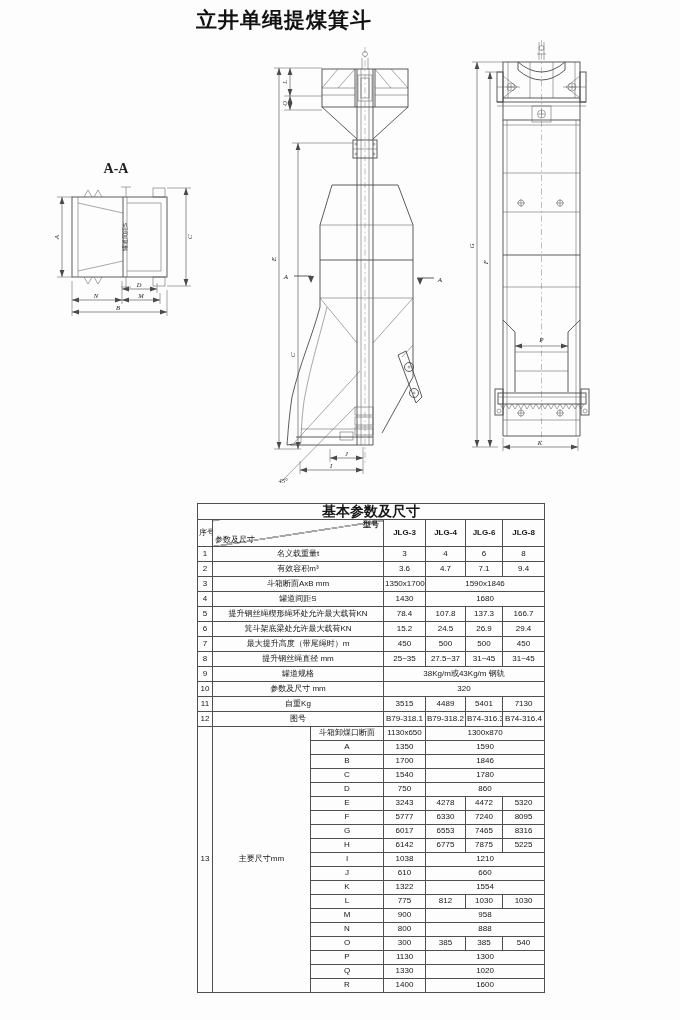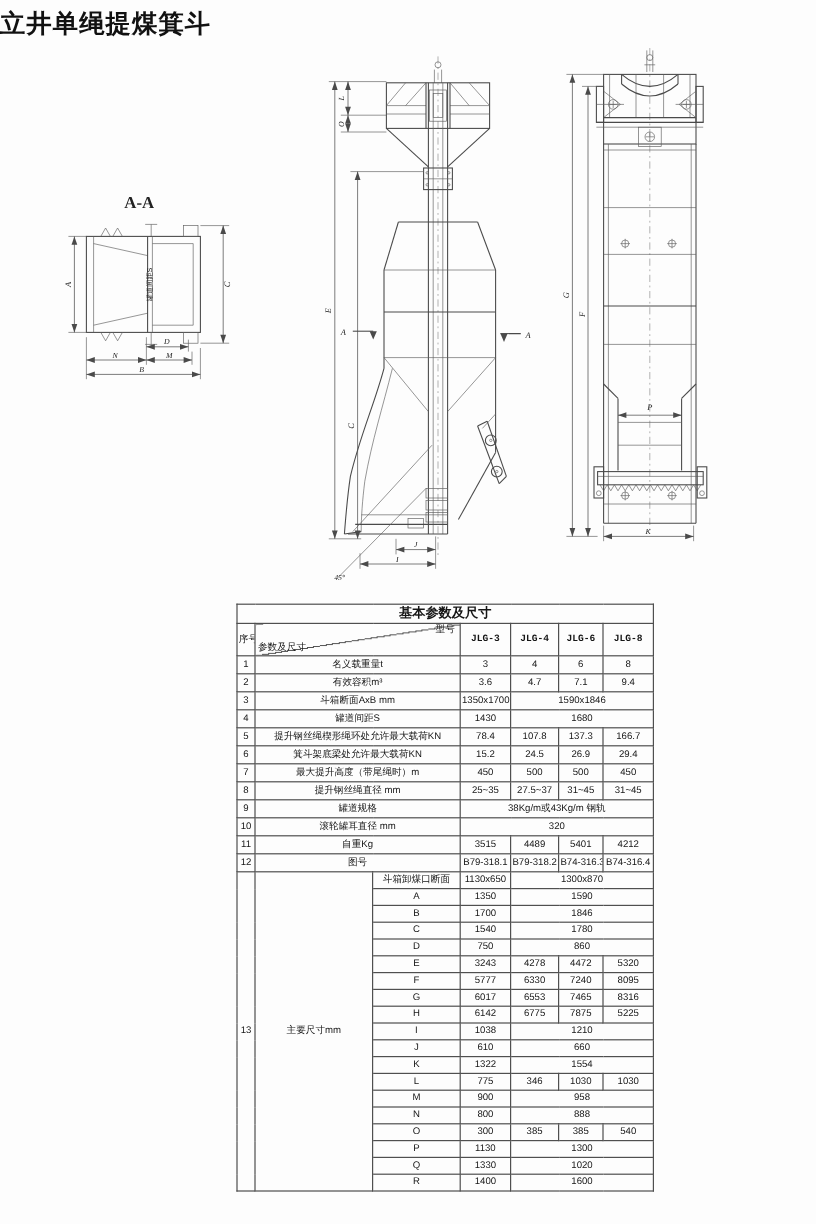--- a/index.html
+++ b/index.html
@@ -1,21 +1,21 @@
 <!DOCTYPE html>
 <html><head>
 <meta charset="utf-8">
 <style>
   html,body{margin:0;padding:0;}
   body{
     width:680px;height:1020px;position:relative;background:#fdfdfd;
     font-family:"Liberation Sans",sans-serif;color:#1a1a1a;overflow:hidden;
   }
   .page-title{
-    position:absolute;top:6px;left:0;width:568px;
+    position:absolute;top:6px;left:0;width:568px;text-align:center;
     font-size:21px;font-weight:bold;letter-spacing:1px;color:#111;
   }
   .drawing{position:absolute;}
   
   .ln{stroke:#4a4a4a;stroke-width:0.9;fill:none;}
   .tn{stroke:#606060;stroke-width:0.55;fill:none;}
   .dim{stroke:#4a4a4a;stroke-width:0.6;fill:none;}
   .dsh{stroke:#808080;stroke-width:0.5;fill:none;stroke-dasharray:6 3 1.5 3;}
   svg text{fill:#222;font-family:"Liberation Serif",serif;}
   .dt{font-size:7px;font-style:italic;}
@@ -29,28 +29,28 @@
     font-size:8px;color:#161616;
   }
   .spec-table td{
     border:1px solid #4f4f4f;padding:0 1px;text-align:center;
     vertical-align:middle;line-height:1.05;overflow:hidden;white-space:nowrap;
   }
   .spec-table tr.trow{height:15px;}
   .spec-table tr.srow{height:14px;}
   .spec-table tr.hrow1{height:16px;}
   .spec-table tr.hrow2{height:27px;}
-  .ttl{font-weight:bold;font-size:11px;}
-  .mdl{font-weight:bold;font-family:Liberation Mono, monospace;}
+  .ttl{font-weight:bold;font-size:14px;}
+  .mdl{font-weight:bold;}
   .noh{white-space:normal;line-height:1.1;}
   .diag{
     position:relative;
     background:linear-gradient(to bottom right,transparent calc(50% - 0.45px),#4f4f4f calc(50% - 0.45px),#4f4f4f calc(50% + 0.45px),transparent calc(50% + 0.45px));
   }
-  .diag .tr{position:absolute;top:1px;right:4px;font-weight:normal;padding-left:21px;}
+  .diag .tr{position:absolute;top:1px;right:4px;font-weight:bold;padding-left:21px;}
   .diag .bl{position:absolute;bottom:2px;left:2px;}
 </style>
 </head>
 <body>
 
 <div class="page-title">立井单绳提煤箕斗</div>
 
 <svg class="drawing" style="left:40px;top:150px" width="160" height="172" viewBox="0 0 160 172">
   <defs>
     <marker id="ar1" markerWidth="8" markerHeight="6" refX="7.5" refY="3" orient="auto-start-reverse" markerUnits="userSpaceOnUse">
@@ -404,30 +404,30 @@
         <td colspan="1">31~45</td>
         <td colspan="1">31~45</td>
       </tr>
       <tr class="trow">
         <td>9</td>
         <td colspan="2">罐道规格</td>
         <td colspan="4">38Kg/m或43Kg/m 钢轨</td>
       </tr>
       <tr class="trow">
         <td>10</td>
-        <td colspan="2">滚轮罐耳直径 mm</td>
+        <td colspan="2">参数及尺寸 mm</td>
         <td colspan="4">320</td>
       </tr>
       <tr class="trow">
         <td>11</td>
         <td colspan="2">自重Kg</td>
         <td colspan="1">3515</td>
         <td colspan="1">4489</td>
         <td colspan="1">5401</td>
-        <td colspan="1">4212</td>
+        <td colspan="1">7130</td>
       </tr>
       <tr class="trow">
         <td>12</td>
         <td colspan="2">图号</td>
         <td colspan="1">B79-318.1</td>
         <td colspan="1">B79-318.2</td>
         <td colspan="1">B74-316.3</td>
         <td colspan="1">B74-316.4</td>
       </tr>
       <tr class="srow">
@@ -496,21 +496,21 @@
         <td colspan="3">660</td>
       </tr>
       <tr class="srow">
         <td>K</td>
         <td colspan="1">1322</td>
         <td colspan="3">1554</td>
       </tr>
       <tr class="srow">
         <td>L</td>
         <td colspan="1">775</td>
-        <td colspan="1">346</td>
+        <td colspan="1">812</td>
         <td colspan="1">1030</td>
         <td colspan="1">1030</td>
       </tr>
       <tr class="srow">
         <td>M</td>
         <td colspan="1">900</td>
         <td colspan="3">958</td>
       </tr>
       <tr class="srow">
         <td>N</td>

